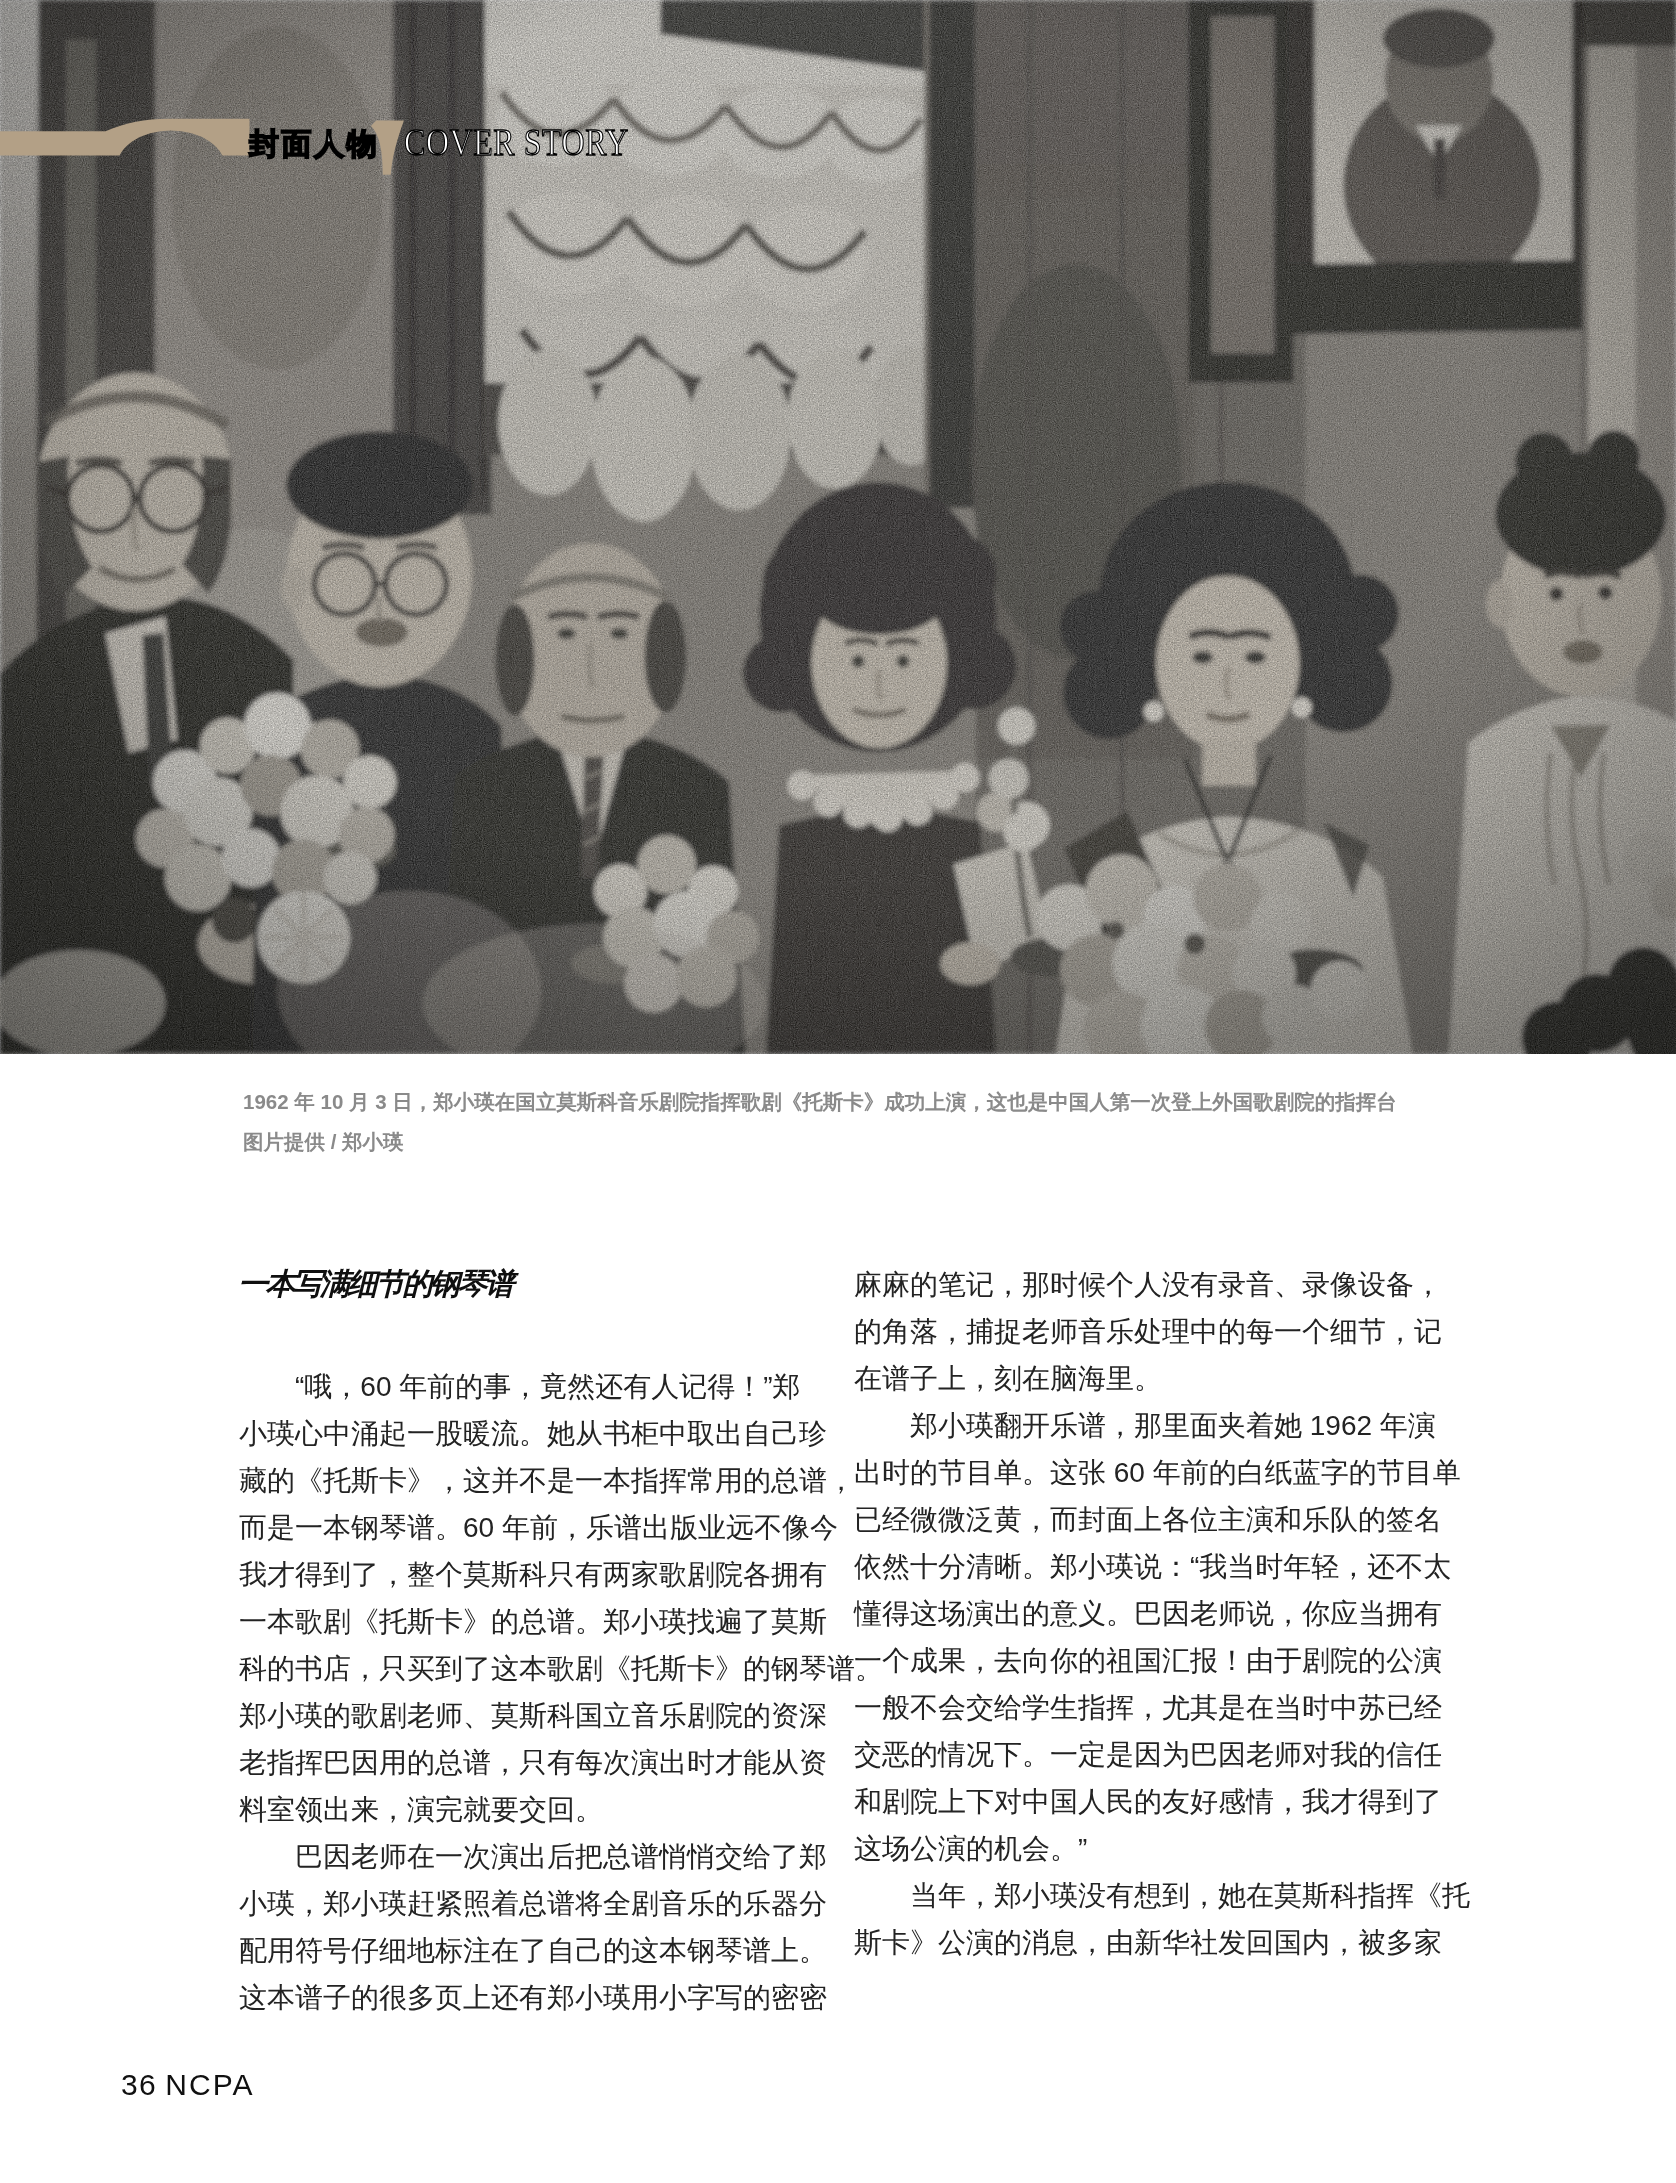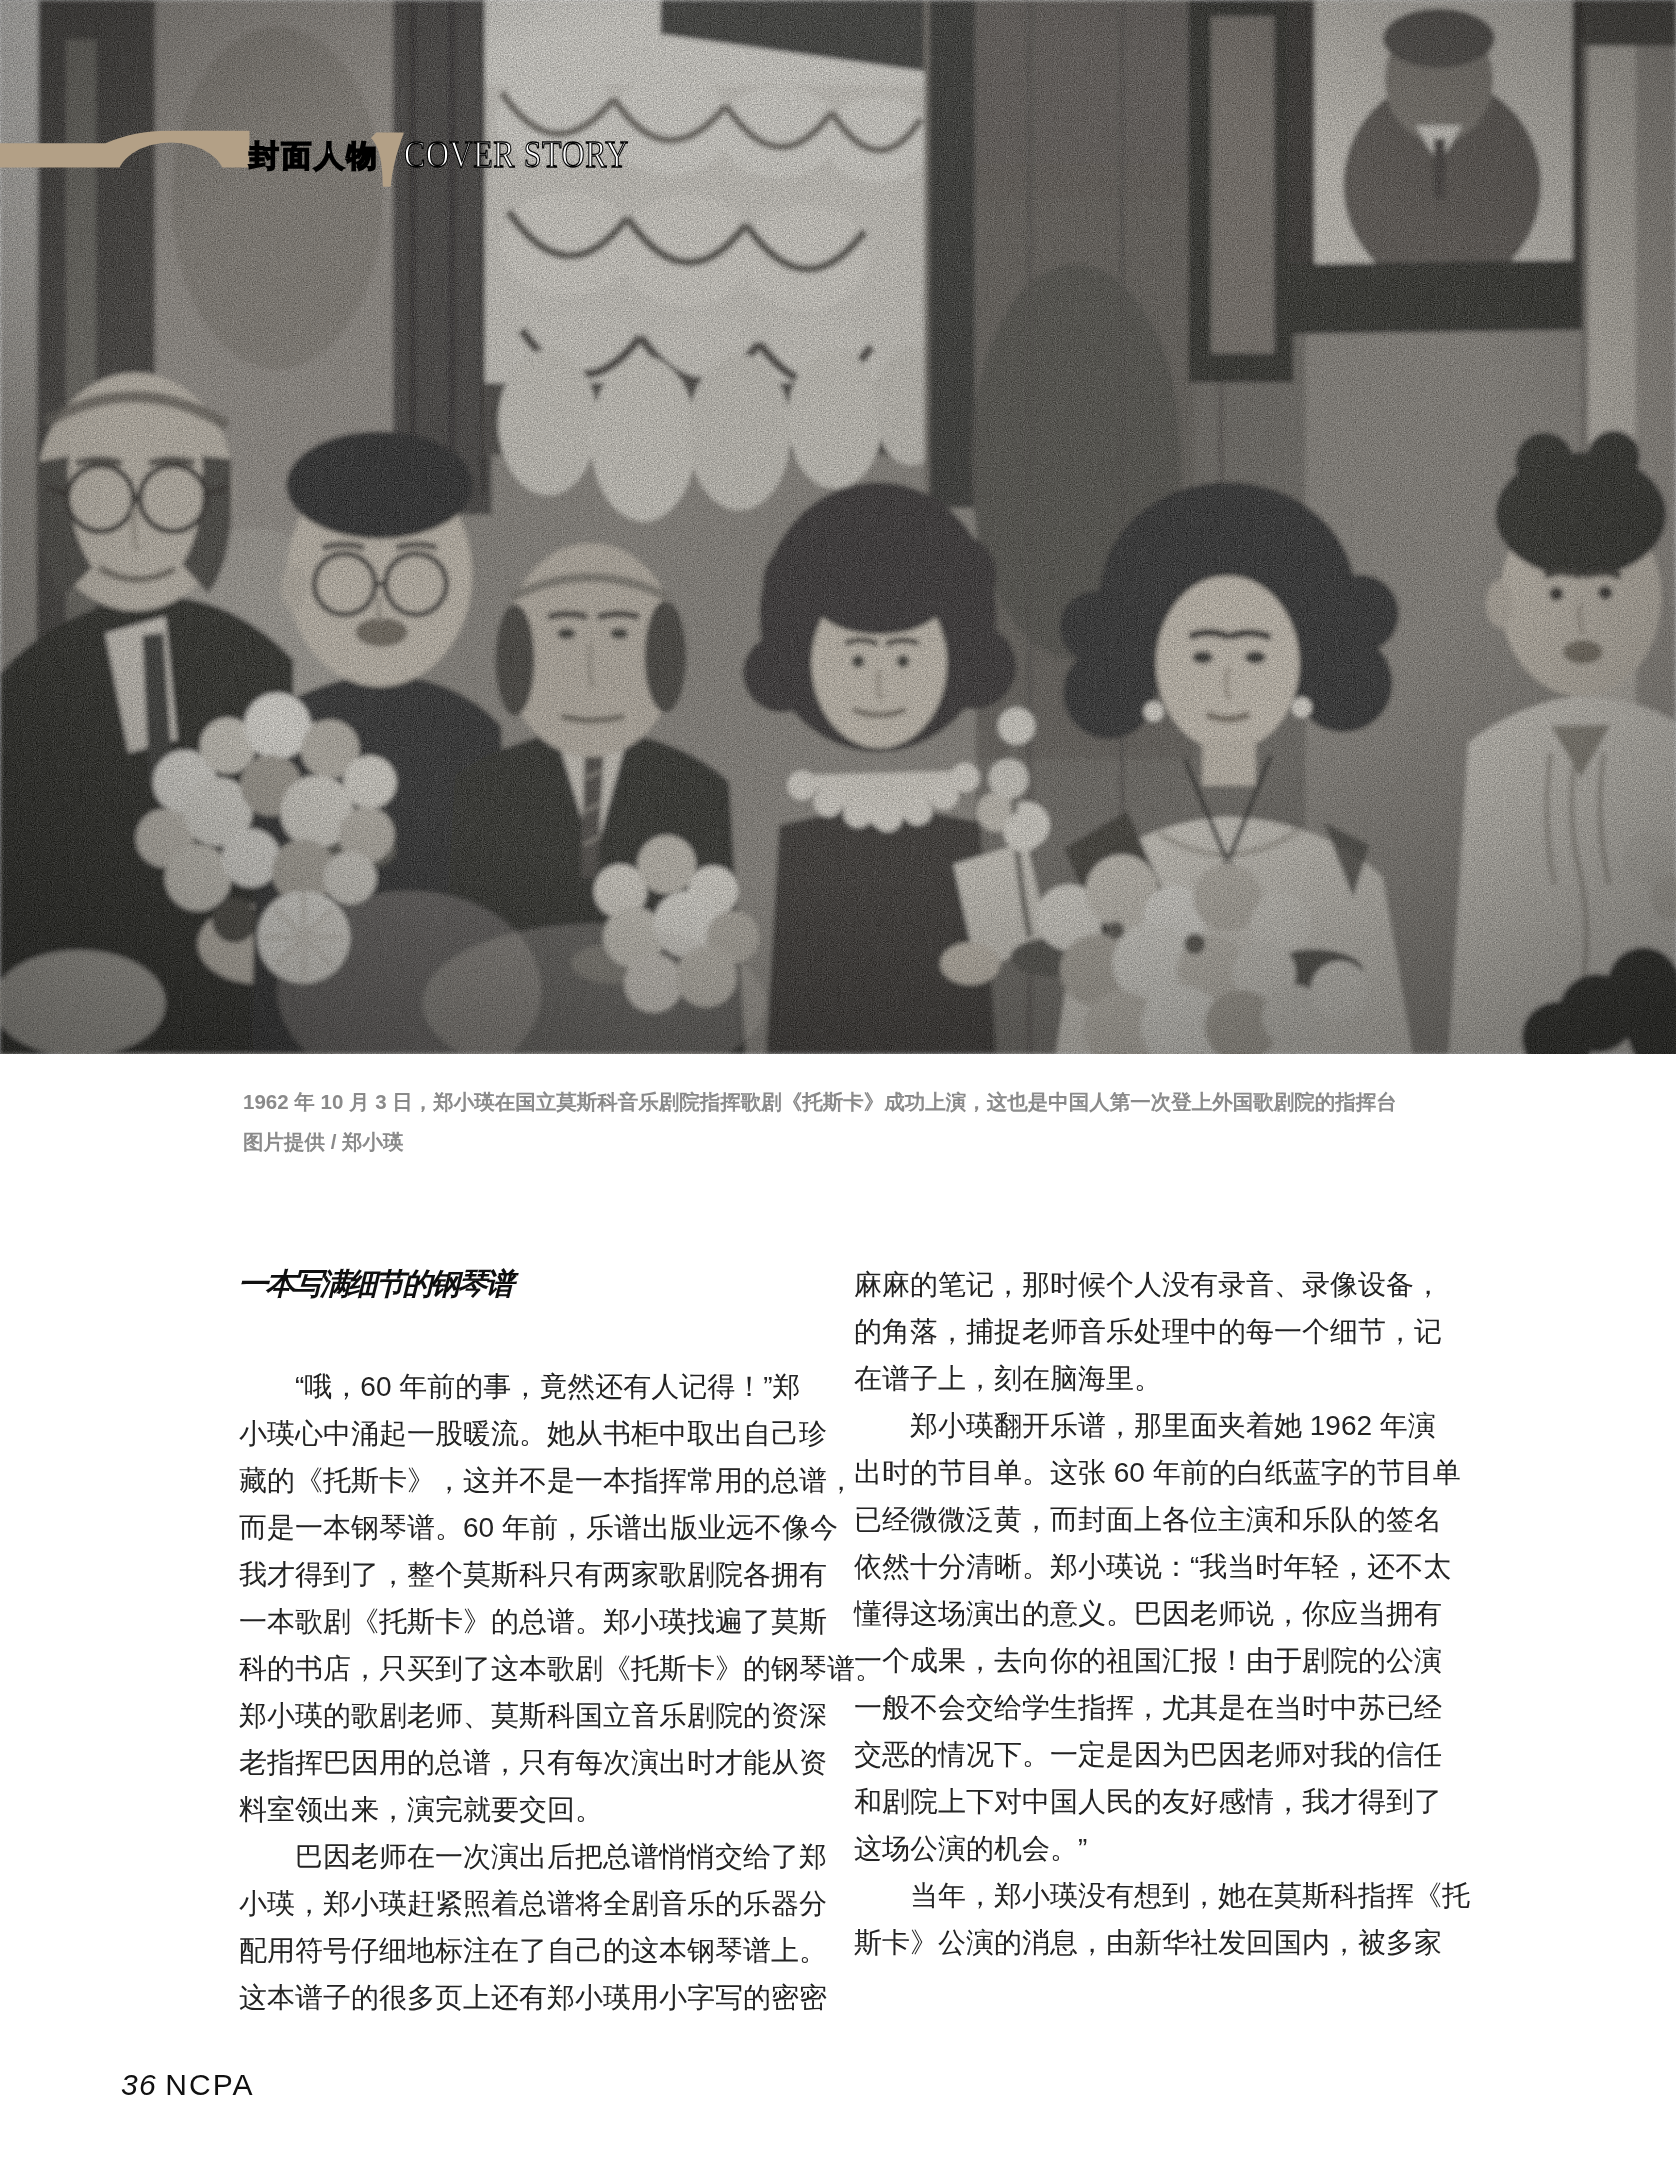--- a/index.html
+++ b/index.html
@@ -1,36 +1,36 @@
 <!DOCTYPE html>
 <html style="font-size:10.6px"><head>
 <meta charset="utf-8">
 <style>
   html,body{margin:0;padding:0;background:#ffffff;}
   .page{position:relative;width:1676px;height:2183px;background:#ffffff;overflow:hidden;
         font-family:"Liberation Sans","DejaVu Sans",sans-serif;color:#1f1f1f;}
   .photo{position:absolute;left:0;top:0;width:1676px;height:1054px;display:block;}
   
-  .hdr{position:absolute;left:0;top:116px;width:726px;height:73px;margin-top:12px;}
+  .hdr{position:absolute;left:0;top:116px;width:726px;height:73px;}
   .hdr svg{position:absolute;left:0;top:0;}
   .hdr-cn{position:absolute;left:249px;top:8px;font-size:30px;font-weight:700;color:#ffffff;
           -webkit-text-stroke:1.7px #000;letter-spacing:2.6px;white-space:nowrap;}
   .hdr-en{position:absolute;left:404px;top:4px;font-size:38px;color:#ffffff;
           font-family:"Liberation Serif","DejaVu Serif",serif;-webkit-text-stroke:1.3px #000;
           transform:scaleX(.84);transform-origin:left top;letter-spacing:0.7px;white-space:nowrap;}
   .caption{position:absolute;left:243px;top:1071px;width:1162px;font-size:20.5px;line-height:40px;
            font-weight:700;color:#8a8a8a;margin-top:11px;}
   .heading{position:absolute;left:238px;top:1264px;font-size:30px;font-weight:700;
            letter-spacing:-2.6px;color:#0f0f0f;white-space:nowrap;font-style:italic;}
   .col{position:absolute;width:594px;font-size:28px;color:#232323;}
   .col .ln{height:47px;line-height:47px;white-space:nowrap;}
   .col-left{left:239px;top:1363px;}
   .col-right{left:854px;top:1261px;}
   .pagefoot{position:absolute;left:121px;top:2068px;font-size:30px;color:#101010;}
-  .pagefoot .num{font-weight:500;letter-spacing:1.3px;font-style:italic;}
+  .pagefoot .num{font-weight:500;letter-spacing:1.3px;}
   .pagefoot .brand{font-weight:400;letter-spacing:2px;}
 </style>
 </head>
 <body>
 
 <div class="page">
 
   <svg class="photo" viewBox="0 0 2539 1597" xmlns="http://www.w3.org/2000/svg">
     <defs>
       <filter id="soft" x="-2%" y="-2%" width="104%" height="104%">

